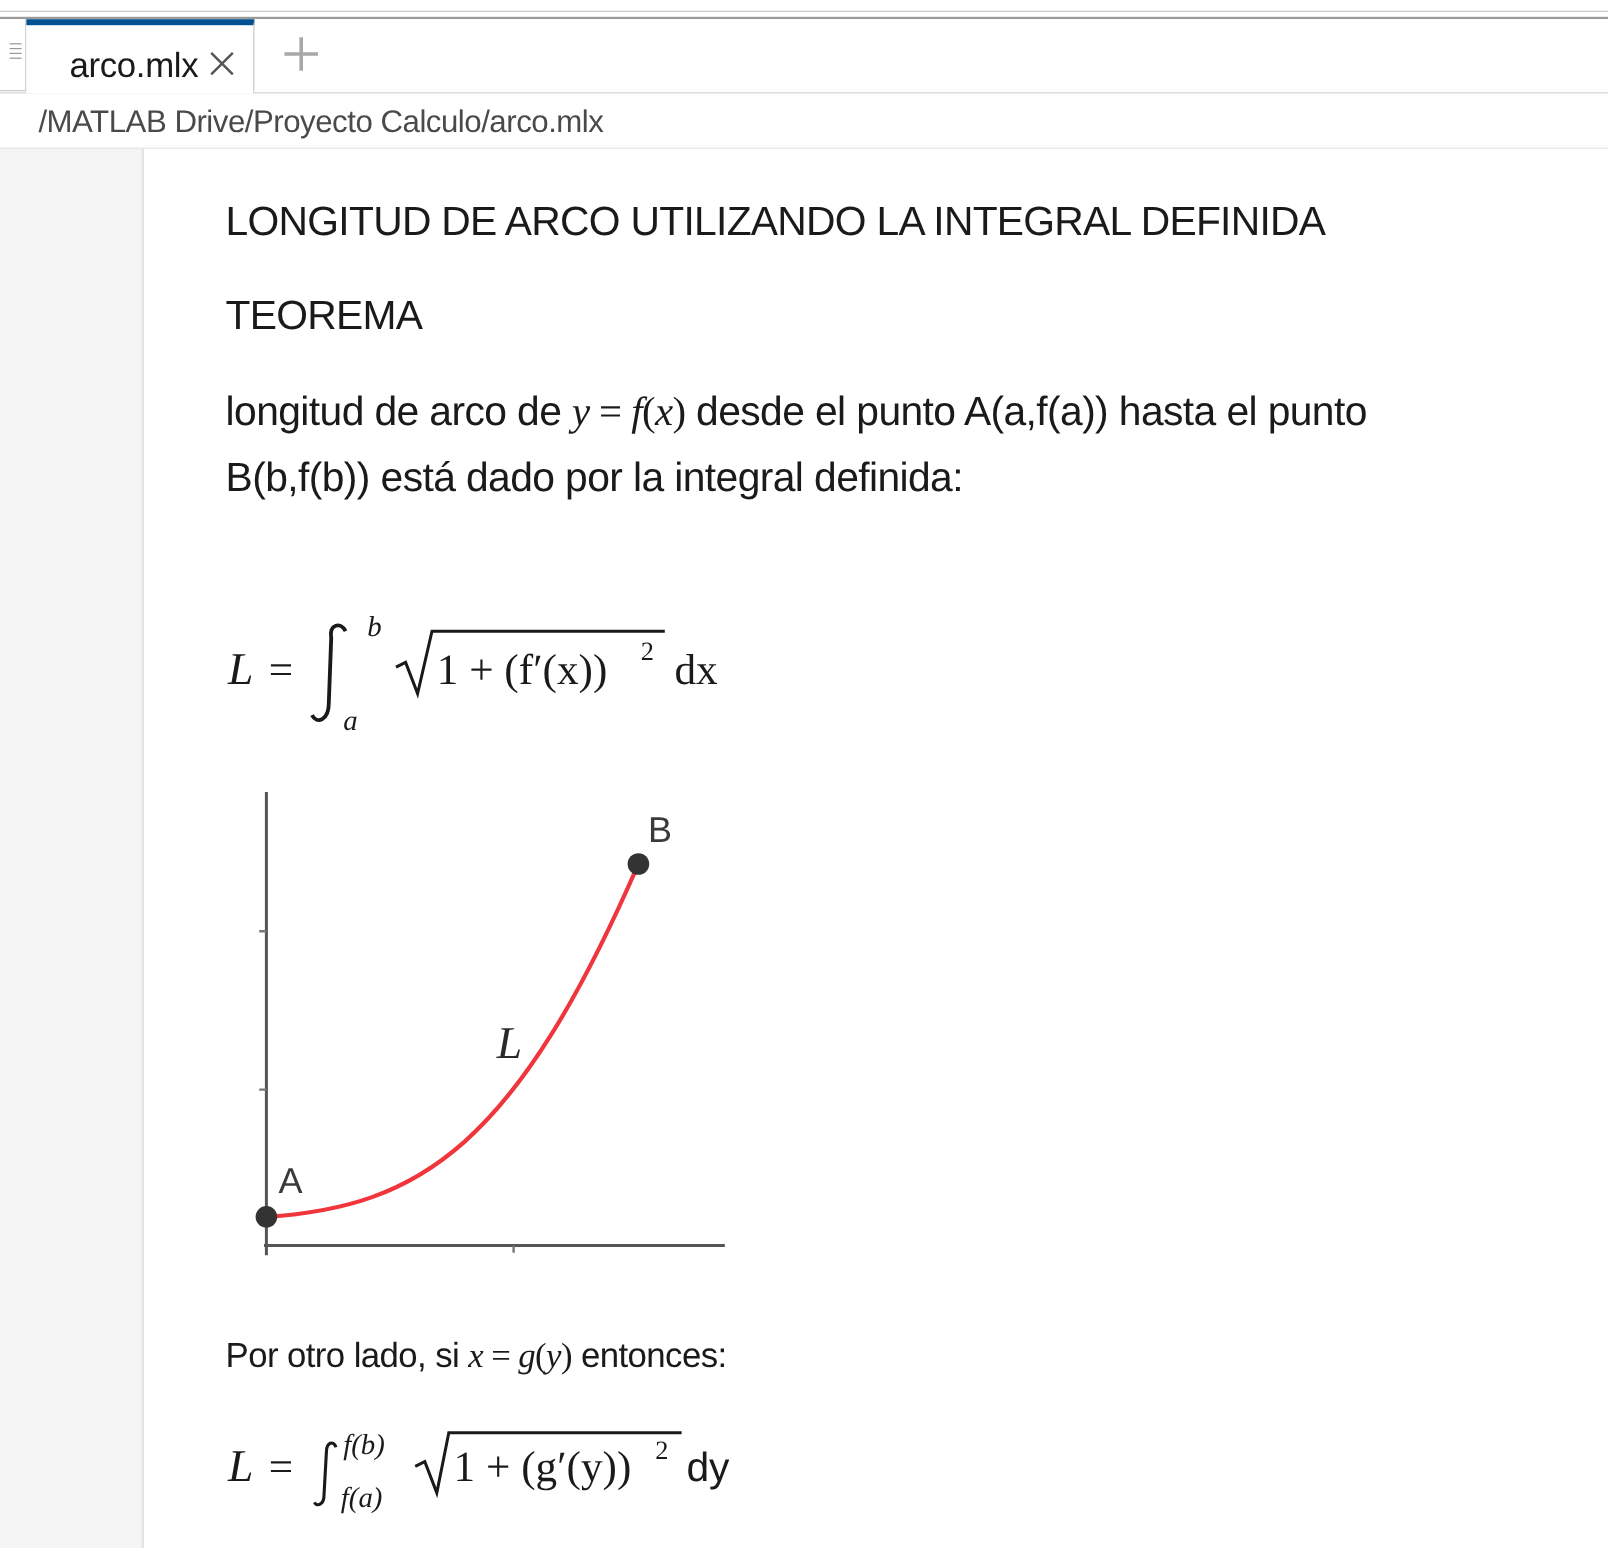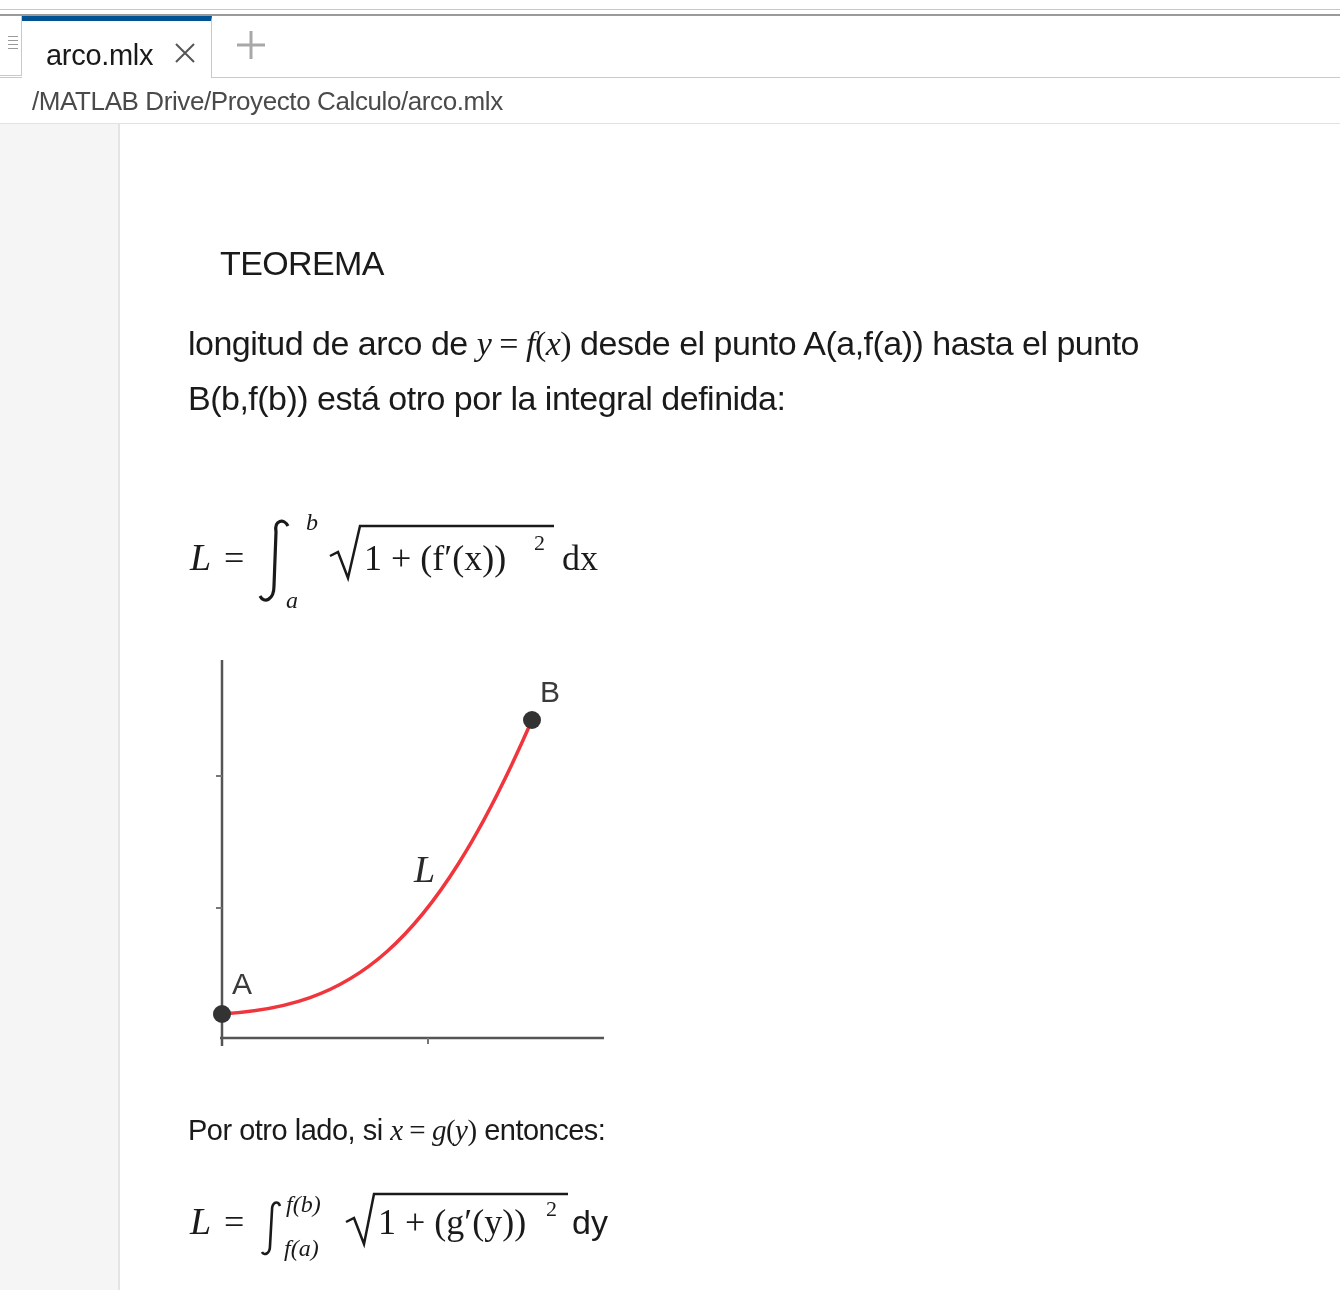--- a/index.html
+++ b/index.html
@@ -7,33 +7,33 @@
     body { font-family: "Liberation Sans", sans-serif; color: #1a1a1a; position: relative; }
 
     .top-strip { position: absolute; left: 0; top: 0; width: 1340px; height: 16px; background: #ffffff; border-bottom: 2px solid #9a9a9a; }
     .top-strip::before { content: ""; position: absolute; left: 0; top: 9px; width: 100%; height: 1px; background: #c8c8c8; }
 
     .tabbar { position: absolute; left: 0; top: 16px; width: 1340px; height: 62px; background: #ffffff; border-bottom: 1px solid #c9c9c9; }
     .tab-grip { position: absolute; left: 8px; top: 20px; width: 10px; height: 22px; }
     .tab-grip span { display: block; width: 10px; height: 1px; background: #9a9a9a; margin-bottom: 3px; }
     .tab-left-border { position: absolute; left: 0; top: 0; width: 22px; height: 60px; border-right: 1px solid #c9c9c9; border-bottom: 1px solid #c9c9c9; }
     .tab { position: absolute; left: 22px; top: 0; width: 190px; height: 62px; background: #fff; border-right: 1px solid #c9c9c9; border-top: 5px solid #005293; }
-    .tab-label { position: absolute; left: 24px; top: 18px; font-size: 29px; color: #1a1a1a; letter-spacing: -0.3px; text-align: center; }
+    .tab-label { position: absolute; left: 36px; top: 18px; font-size: 29px; color: #1a1a1a; letter-spacing: -0.3px; text-align: center; }
     .tab-close { position: absolute; left: 150px; top: 19px; width: 26px; height: 26px; cursor: pointer; }
     .new-tab { position: absolute; left: 234px; top: 12px; width: 34px; height: 34px; cursor: pointer; }
 
     .pathbar { position: absolute; left: 0; top: 78px; width: 1340px; height: 46px; background: #fff; border-bottom: 1px solid #e2e2e2; text-decoration: underline; }
     .path-text { position: absolute; left: 32px; top: 8px; font-size: 26px; color: #4a4a4a; letter-spacing: -0.4px; }
 
     .gutter { position: absolute; left: 0; top: 124px; width: 120px; height: 1166px; background: #f5f5f5; border-right: 2px solid #e4e4e4; }
 
     .doc { position: absolute; left: 120px; top: 124px; width: 1220px; height: 1166px; background: #ffffff; }
     .heading { position: absolute; left: 68px; font-size: 34px; color: #1a1a1a; letter-spacing: -0.6px; white-space: nowrap; }
     .h-title { top: 42px; }
-    .h-teorema { top: 120px; margin-left: 32px; }
+    .h-teorema { top: 120px; }
 
     .para { position: absolute; left: 68px; top: 192px; width: 1110px; font-size: 34px; line-height: 54px; color: #1a1a1a; letter-spacing: -0.5px; }
     .para .line { display: block; white-space: nowrap; }
     .m { font-family: "Liberation Serif", serif; font-style: italic; }
     .mu { font-family: "Liberation Serif", serif; }
 
     .formula { position: absolute; left: 68px; font-family: "Liberation Serif", serif; color: #1a1a1a; }
     .formula1 { top: 380px; width: 460px; height: 110px; }
     .formula2 { top: 1060px; width: 460px; height: 90px; }
 
@@ -73,25 +73,26 @@
 </div>
 
 <div class="pathbar">
   <span class="path-text">/MATLAB Drive/Proyecto Calculo/arco.mlx</span>
 </div>
 
 <div class="gutter"></div>
 
 <div class="doc">
 
+  <div class="heading h-title">LONGITUD DE ARCO UTILIZANDO LA INTEGRAL DEFINIDA</div>
   <div class="heading h-teorema">TEOREMA</div>
 
   <div class="para">
     <span class="line"><span>longitud de arco de </span><span class="m">y</span><span class="mu"> = </span><span class="m">f</span><span class="mu">(</span><span class="m">x</span><span class="mu">)</span><span> desde el punto A(a,f(a)) hasta el punto</span></span>
-    <span class="line">B(b,f(b)) está otro por la integral definida:</span>
+    <span class="line">B(b,f(b)) está dado por la integral definida:</span>
   </div>
 
   <div class="formula formula1">
     <svg width="460" height="110" viewBox="0 0 460 110" font-family="Liberation Serif, serif" fill="#1a1a1a">
       <text x="2" y="66" font-size="38" font-style="italic">L</text>
       <text x="36" y="66" font-size="36">=</text>
       <path d="M100 22 C 96 14, 86 16, 88 28 L 86 82 C 86 96, 76 100, 72 92" stroke="#1a1a1a" stroke-width="3.2" fill="none"></path>
       <text x="118" y="26" font-size="24" font-style="italic">b</text>
       <text x="98" y="104" font-size="24" font-style="italic">a</text>
       <path d="M142 52 L 150 48 L 160 74 L 172 22 L 366 22" stroke="#1a1a1a" stroke-width="2.5" fill="none"></path>

